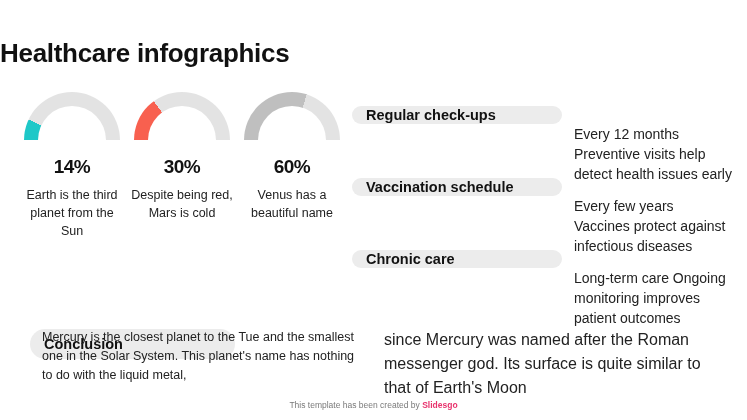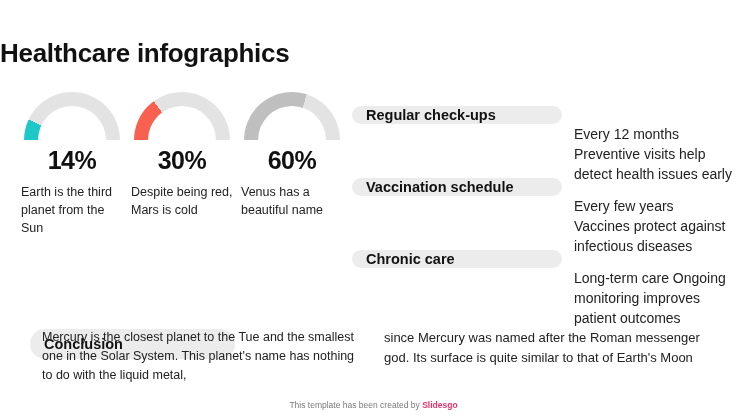--- a/index.html
+++ b/index.html
@@ -70,31 +70,31 @@
   }
   .gauge .cover-bottom {
     position: absolute;
     top: 48px;
     left: 0;
     width: 96px;
     height: 50px;
     background: #ffffff;
   }
   .pct {
-    margin-top: 4px;
-    font-size: 25px;
+    margin-top: 14px;
+    font-size: 19px;
     font-weight: bold;
     color: #111111;
     letter-spacing: -0.5px;
   }
   .gauge-desc {
     margin-top: 9px;
     font-size: 12.5px;
     line-height: 1.42;
-    text-align: left;
+    text-align: center;
     color: #222222;
     width: 102px;
   }
 
   
   .items {
     position: absolute;
     top: 96px;
     left: 352px;
     width: 378px;
@@ -156,21 +156,21 @@
     width: 315px;
     font-size: 12.5px;
     line-height: 1.5;
     color: #222222;
   }
   .conc-col-right {
     position: absolute;
     left: 384px;
     top: 328px;
     width: 330px;
-    font-size: 13px;
+    font-size: 16px;
     line-height: 1.5;
     color: #222222;
   }
 
   
   .footer {
     position: absolute;
     left: 0;
     bottom: 10px;
     width: 100%;

